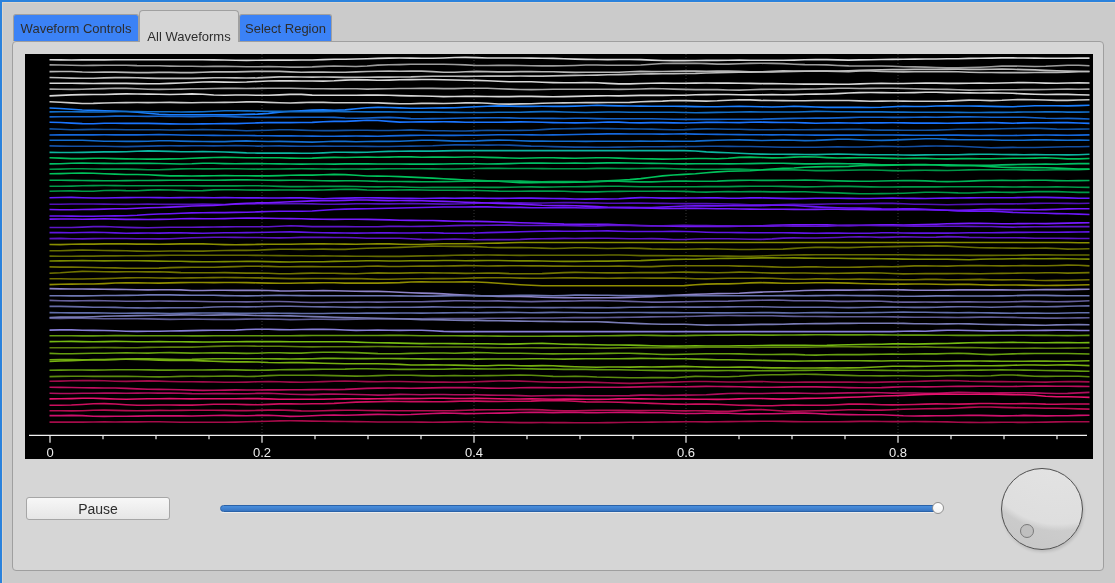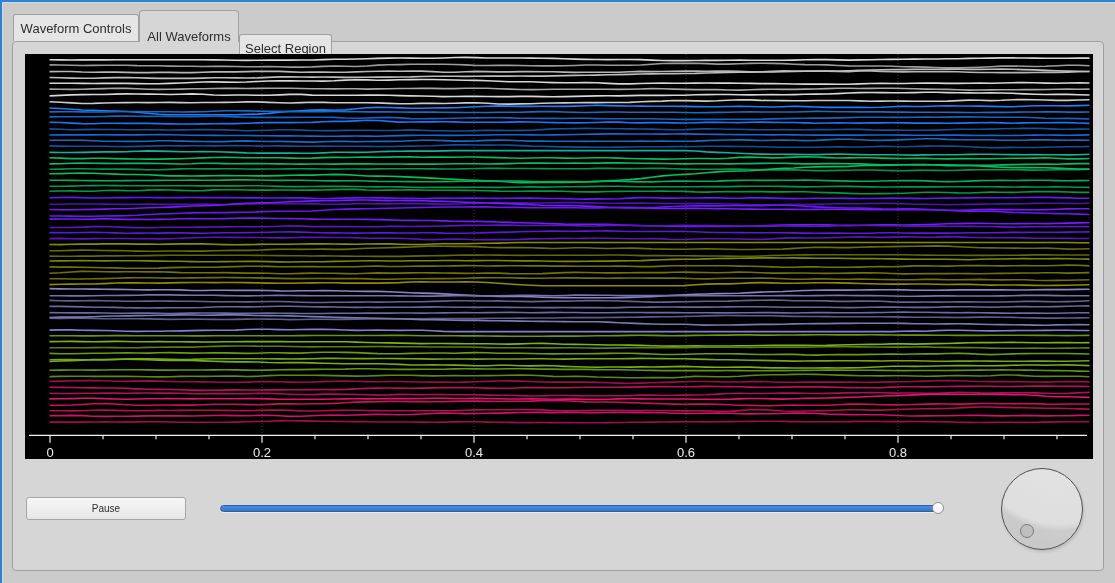--- a/index.html
+++ b/index.html
@@ -6,32 +6,32 @@
   html,body { width:1115px; height:583px; }
   body { position:relative; background:#cbcbcb; overflow:hidden;
          font-family:"Liberation Sans", sans-serif; }
   .bord-top { position:absolute; left:0; top:0; width:1115px; height:2px; background:#2b82dc; }
   .bord-left { position:absolute; left:0; top:0; width:2px; height:583px; background:#2b82dc; }
   .cream-left { position:absolute; left:2px; top:2px; width:1px; height:581px; background:#ddd6cd; }
   .cream-top { position:absolute; left:2px; top:2px; width:1113px; height:1px; background:#ddd6cd; }
   .pane { position:absolute; left:12px; top:41px; width:1092px; height:530px;
           background:#d6d6d6; border:1px solid #9f9f9f; border-radius:4px; }
   .tab { position:absolute; border:1px solid #a0a0a0; border-bottom:none;
-         border-radius:3px 3px 0 0; background:#e5e5e5;
+         border-radius:3px 3px 0 0; background:#3b82f6;
          display:flex; align-items:center; justify-content:center;
          font-size:13px; color:#2d2d2d; }
   .tab1 { left:13px; top:14px; width:126px; height:27px; }
   .tab2 { left:139px; top:10px; width:100px; height:32px; background:#d6d6d6;
           border-radius:4px 4px 0 0; z-index:3; padding-top:20px; }
-  .tab3 { left:239px; top:14px; width:93px; height:27px;margin-top:20px; }
+  .tab3 { left:239px; top:14px; width:93px; height:27px; }
   .plot { position:absolute; left:25px; top:54px; width:1068px; height:405px; background:#000; z-index:2; }
-  .btn { position:absolute; left:26px; top:497px; width:160px; height:23px;
+  .btn { position:absolute; left:26px; top:497px; width:144px; height:23px;
          background:linear-gradient(#f7f7f7,#e6e6e6); border:1px solid #a6a6a6;
          border-radius:3px; display:flex; align-items:center; justify-content:center;
-         font-size:10px; color:#2d2d2d; z-index:2; }
+         font-size:14px; color:#2d2d2d; z-index:2; }
   .track { position:absolute; left:220px; top:505px; width:719px; height:7px;
            background:linear-gradient(#4a8fdd,#3875c2); border:1px solid #2a62a8;
            border-radius:3.5px; box-shadow:0 1px 0 rgba(255,255,255,0.55); z-index:2; }
   .handle { position:absolute; left:932px; top:502px; width:12px; height:12px;
             background:linear-gradient(#ffffff,#f2f2f2); border:1px solid #909090;
             border-radius:50%; z-index:3; }
   .knob { position:absolute; left:1001px; top:468px; width:82px; height:82px;
           border-radius:50%; border:1px solid #4f4f4f;
           background:
             radial-gradient(circle 86px at 70% -30%, #e4e4e4 0%, #dedede 92%, rgba(222,222,222,0) 100%),

